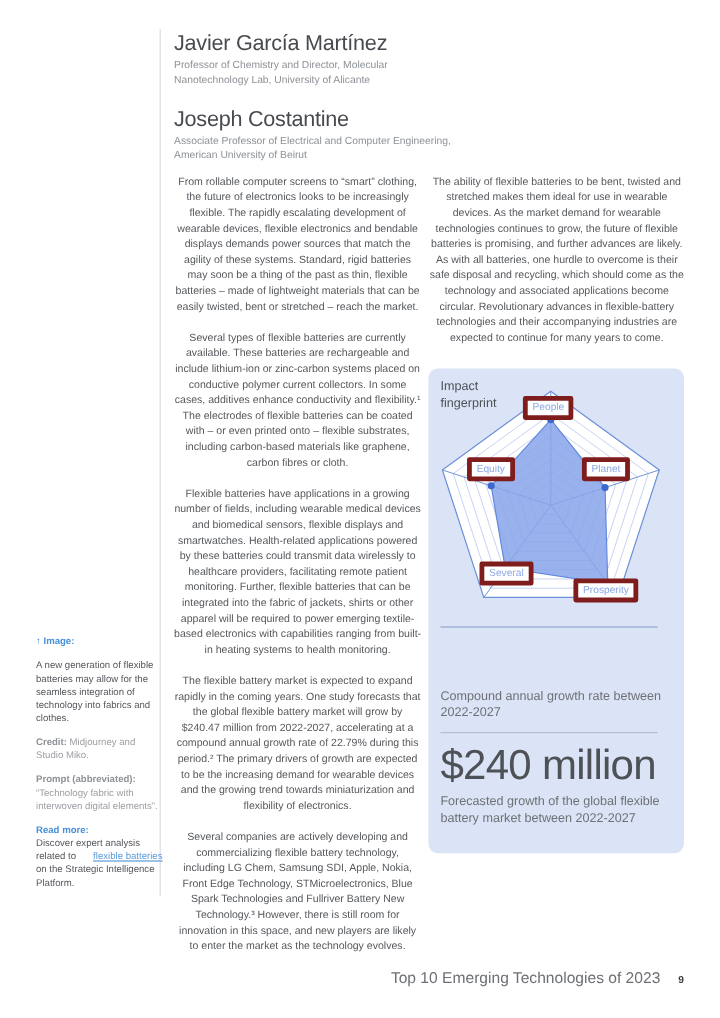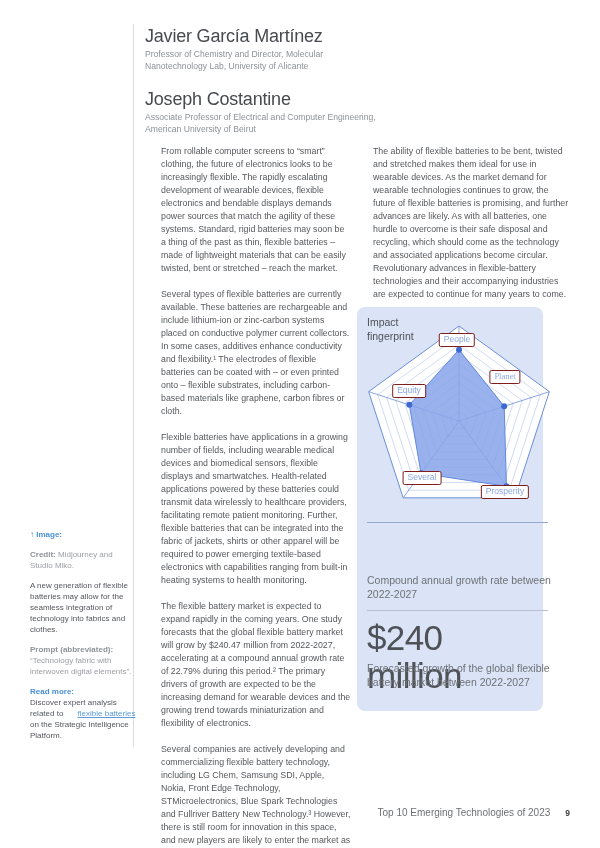--- a/index.html
+++ b/index.html
@@ -9,49 +9,49 @@
   .vrule{position:absolute;left:133px;top:24px;width:1px;height:723px;background:#dbdcde;}
 
   
   .authors{position:absolute;left:145px;top:26px;width:270px;}
   .author{margin-bottom:17px;}
   .author-name{font-size:18px;font-weight:400;color:#474a4f;letter-spacing:-0.2px;line-height:20px;margin:0 0 3px 0;}
   .author-title{font-size:8.6px;line-height:11.5px;color:#8d9196;width:232px;}
 
   
   .col{position:absolute;top:145px;font-size:8.8px;line-height:13px;color:#55585c;}
-  .col p{margin:0 0 13px 16px;}
+  .col p{margin:0 0 13px 0;text-align:center;}
   .col1{left:145px;width:206px;}
   .col2{left:357px;width:214px;}
 
   
   .sidebar{position:absolute;left:30px;top:529px;width:106px;font-size:8px;line-height:11px;color:#54575c;}
   .sb-block{margin-bottom:9px;}
   .sb-blue{color:#4a90d9;font-weight:bold;}
   .sb-gray{color:#9b9ea3;}
   .sb-gray b{color:#8f9297;}
   .sb-link{color:#5b9bd9;text-decoration:underline;cursor:pointer;padding-left:12px;}
 
   
-  .panel{position:absolute;left:357px;top:307px;width:186px;height:404px;background:#dbe4f6;border-radius:8px;}
+  .panel{position:absolute;left:357px;top:307px;width:213px;height:404px;background:#dbe4f6;border-radius:8px;}
   .panel-title{position:absolute;left:10px;top:8px;width:80px;font-size:10.5px;line-height:14px;color:#4e5257;z-index:3;}
   .radar-svg{position:absolute;left:0;top:0;width:213px;height:215px;z-index:1;}
-  .radar-label{position:absolute;z-index:2;transform:translate(-50%,-50%);background:#ffffff;border:1px solid #7f1d1d;
+  .radar-label{position:absolute;z-index:2;transform:translate(-50%,-50%);background:#ffffff;border:4px solid #7f1d1d;
                border-radius:2px;padding:0px 4px 1px 4px;font-size:8.5px;color:#8ba6e4;white-space:nowrap;line-height:11px;}
   .divider{position:absolute;left:10px;width:181px;height:1px;}
   .div1{top:215px;background:#95a7cd;}
   .div2{top:303px;background:#b6bfd2;}
   .stat-value{position:absolute;left:10px;font-size:35px;font-weight:300;letter-spacing:-0.6px;color:#4e5257;line-height:38px;}
   .stat-caption{position:absolute;left:10px;width:192px;font-size:10.5px;line-height:14px;color:#6e7176;}
   .sv1{top:224px;} .sc1{top:266px;}
   .sv2{top:312px;} .sc2{top:354px;}
 
   
   .footer{position:absolute;right:30px;top:807px;display:flex;align-items:baseline;gap:15px;}
-  .footer-title{font-size:10px;color:#6d7074;}
+  .footer-title{font-size:13px;color:#6d7074;}
   .footer-page{font-size:8.5px;font-weight:bold;color:#3b3e42;}
 </style>
 </head>
 <body>
 
 <div class="page">
 
   <div class="vrule"></div>
 
   <div class="authors">
@@ -60,22 +60,22 @@
       <div class="author-title">Professor of Chemistry and Director, Molecular Nanotechnology Lab, University of Alicante</div>
     </div>
     <div class="author">
       <div class="author-name">Joseph Costantine</div>
       <div class="author-title">Associate Professor of Electrical and Computer Engineering, American University of Beirut</div>
     </div>
   </div>
 
   <div class="sidebar">
     <div class="sb-block sb-blue">↑ Image:</div>
+    <div class="sb-block">A new generation of flexible batteries may allow for the seamless integration of technology into fabrics and clothes.</div>
     <div class="sb-block sb-gray"><b>Credit:</b><span> Midjourney and Studio Miko.</span></div>
-    <div class="sb-block">A new generation of flexible batteries may allow for the seamless integration of technology into fabrics and clothes.</div>
     <div class="sb-block sb-gray"><b>Prompt (abbreviated):</b><br><span>“Technology fabric with interwoven digital elements”.</span></div>
     <div class="sb-block">
       <span class="sb-blue">Read more:</span><br>
       <span>Discover expert analysis related to </span><span class="sb-link">flexible batteries</span><span> on the Strategic Intelligence Platform.</span>
     </div>
   </div>
 
   <div class="col col1">
     <p>From rollable computer screens to “smart” clothing, the future of electronics looks to be increasingly flexible. The rapidly escalating development of wearable devices, flexible electronics and bendable displays demands power sources that match the agility of these systems. Standard, rigid batteries may soon be a thing of the past as thin, flexible batteries – made of lightweight materials that can be easily twisted, bent or stretched – reach the market.</p>
     <p>Several types of flexible batteries are currently available. These batteries are rechargeable and include lithium-ion or zinc-carbon systems placed on conductive polymer current collectors. In some cases, additives enhance conductivity and flexibility.¹ The electrodes of flexible batteries can be coated with – or even printed onto – flexible substrates, including carbon-based materials like graphene, carbon fibres or cloth.</p>
@@ -112,21 +112,21 @@
         <circle cx="149.4636591226172" cy="179.328122295777" r="3" fill="#3c68cf"></circle>
         <circle cx="64.02907270190624" cy="166.2624978366216" r="3" fill="#3c68cf"></circle>
         <circle cx="52.30729702357822" cy="97.85386204390898" r="3" fill="#3c68cf"></circle>
       </svg>
     <div class="divider div1"></div>
     <div class="stat-caption sc1">Compound annual growth rate between 2022-2027</div>
     <div class="divider div2"></div>
     <div class="stat-value sv2">$240 million</div>
     <div class="stat-caption sc2">Forecasted growth of the global flexible battery market between 2022-2027</div>
   <div class="radar-label" style="left: 100px; top: 33px;">People</div>
-      <div class="radar-label" style="left: 148px; top: 70px; font-family: Liberation Serif, serif;">Planet</div>
+      <div class="radar-label" style="left: 148px; top: 84px;">Planet</div>
       <div class="radar-label" style="left: 148px; top: 185px;">Prosperity</div>
       <div class="radar-label" style="left: 65px; top: 171px;">Several</div>
       <div class="radar-label" style="left: 52px; top: 84px;">Equity</div>
     </div>
 
   <div class="footer">
     <span class="footer-title">Top 10 Emerging Technologies of 2023</span>
     <span class="footer-page">9</span>
   </div>
 

